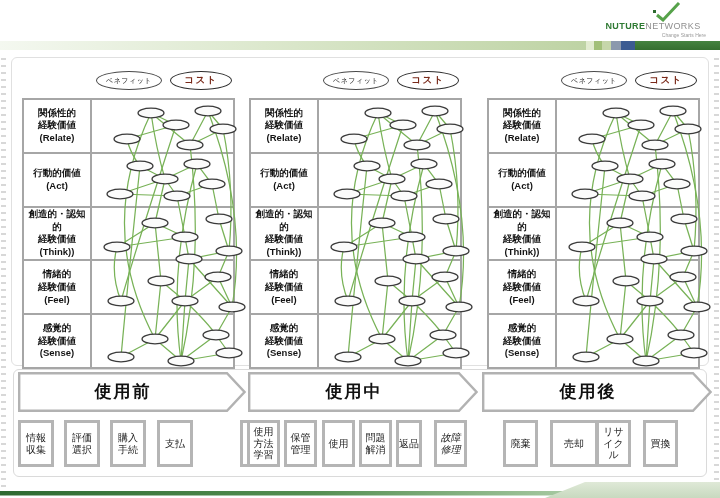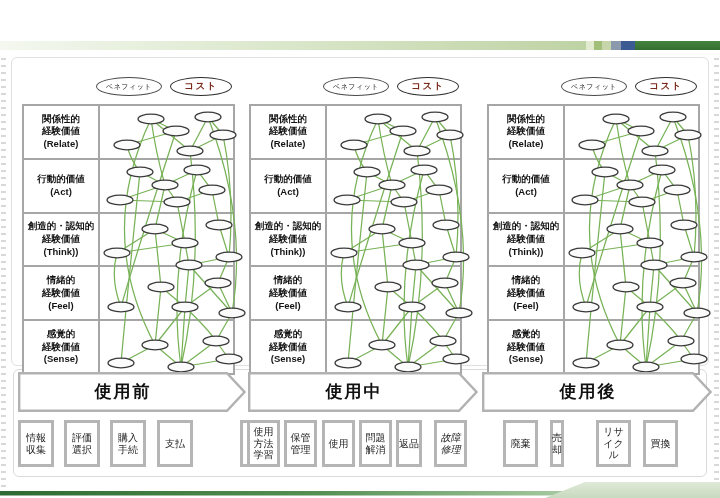--- a/index.html
+++ b/index.html
@@ -15,50 +15,60 @@
   .logo-mark{display:block;margin-left:58px}
   .logo-name{font-size:9px;font-weight:bold;letter-spacing:.4px;white-space:nowrap;line-height:1.1}
   .logo-name .n1{color:#2f7a33}
   .logo-name .n2{color:#8f8f8f;font-weight:normal}
   .logo-tag{font-size:5px;color:#9a9a9a;text-align:right;padding-right:6px;line-height:1.2}
   
   .frame-top{position:absolute;left:11px;top:57px;width:698px;height:309px;border:1.5px solid #e0e0e0;border-radius:6px}
   .frame-bottom{position:absolute;left:13px;top:369px;width:694px;height:108px;border:1.5px solid #dadada;border-radius:6px}
   .tick{position:absolute;width:5px;height:2px;background:#d8d8d8}
   
-  .panel{position:absolute;top:72px;width:213px;height:303px}
+  .panel{position:absolute;top:66px;width:213px;height:303px}
   .legend-oval{position:absolute;top:5px;height:19px;border-radius:50%;background:#fff;
                display:flex;align-items:center;justify-content:center;white-space:nowrap}
   .legend-oval.ben{left:74px;width:66px;border:1.3px solid #4a4a4a;font-size:7px;color:#222;letter-spacing:.5px}
   .legend-oval.cost{left:148px;width:62px;border:1.8px solid #2d2d2d;font-size:9.5px;font-weight:bold;letter-spacing:1.5px}
   .vtable{position:absolute;left:0;top:32px;width:213px;height:271px;border:2px solid #a6a6a6;
           display:flex;flex-direction:column;background:#fff}
   .vrow{flex:1;display:flex;border-bottom:2px solid #a6a6a6}
   .vrow.last{border-bottom:none}
-  .vlabel{width:76px;border-right:2px solid #a6a6a6;display:flex;flex-direction:column;
+  .vlabel{width:68px;border-right:2px solid #a6a6a6;display:flex;flex-direction:column;
           justify-content:center;align-items:center;text-align:center;
           font-size:9.5px;font-weight:bold;line-height:1.35;color:#141414}
   .vcell{flex:1}
   .netsvg{position:absolute;left:86px;top:32px;overflow:visible}
   
   .arrow-svg{position:absolute;top:372px}
   .arrow-label{position:absolute;top:372px;height:40px;line-height:40px;text-align:center;
                font-size:17px;font-weight:600;color:#101010;letter-spacing:2px}
   .pbox{position:absolute;top:420px;height:47px;background:#fff;border:3px solid #b5b5b5;
         display:flex;flex-direction:column;justify-content:center;align-items:center;
         font-size:10px;line-height:1.18;color:#1c1c1c;text-align:center}
   
   .footer-svg{position:absolute;left:0;top:478px}
 </style>
 </head>
 <body>
 
 <div class="stage" id="stage">
 
 
+  <div class="logo">
+    <svg class="logo-mark" width="30" height="20" viewBox="0 0 30 20">
+      <rect x="1" y="8" width="3" height="3" fill="#2e6b30"></rect>
+      <polyline points="5,13 11,18 27,1" fill="none" stroke="#56a24a" stroke-width="3"></polyline>
+    </svg>
+    <div class="logo-name">
+      <span class="n1">NUTURE</span><span class="n2">NETWORKS</span>
+    </div>
+    <div class="logo-tag">Change Starts Here</div>
+  </div>
 
   <div class="hbar"></div>
   <div class="hseg" style="left:586px;width:8px;background:#e2ebd0"></div>
   <div class="hseg" style="left:594px;width:8px;background:#a2bf79"></div>
   <div class="hseg" style="left:602px;width:9px;background:#c6d6aa"></div>
   <div class="hseg" style="left:611px;width:10px;background:#8b99ad"></div>
   <div class="hseg" style="left:621px;width:14px;background:#3b5b92"></div>
   <div class="hseg" style="left:635px;width:85px;background:linear-gradient(to bottom,#458340,#356f30)"></div>
 
   <div class="frame-top"></div>
@@ -488,21 +498,21 @@
         <div class="pbox-line">故障</div>
         <div class="pbox-line">修理</div>
       </div>
       <svg class="arrow-svg" width="230" height="40" style="left: 482px;">
         <polygon points="1.2,1.2 211,1.2 228.5,20 211,38.8 1.2,38.8" fill="#ffffff" stroke="#b2b2b2" stroke-width="2.4"></polygon>
       </svg>
       <div class="arrow-label" style="left: 482px; width: 212px;">使用後</div>
       <div class="pbox" style="left: 503px; width: 35px;">
         <div class="pbox-line">廃棄</div>
       </div>
-      <div class="pbox" style="left: 550px; width: 14px;">
+      <div class="pbox" style="left: 550px; width: 48px;">
         <div class="pbox-line">売却</div>
       </div>
       <div class="pbox" style="left: 596px; width: 35px;">
         <div class="pbox-line">リサ</div>
         <div class="pbox-line">イクル</div>
       </div>
       <div class="pbox" style="left: 643px; width: 35px;">
         <div class="pbox-line">買換</div>
       </div>
     </div>

